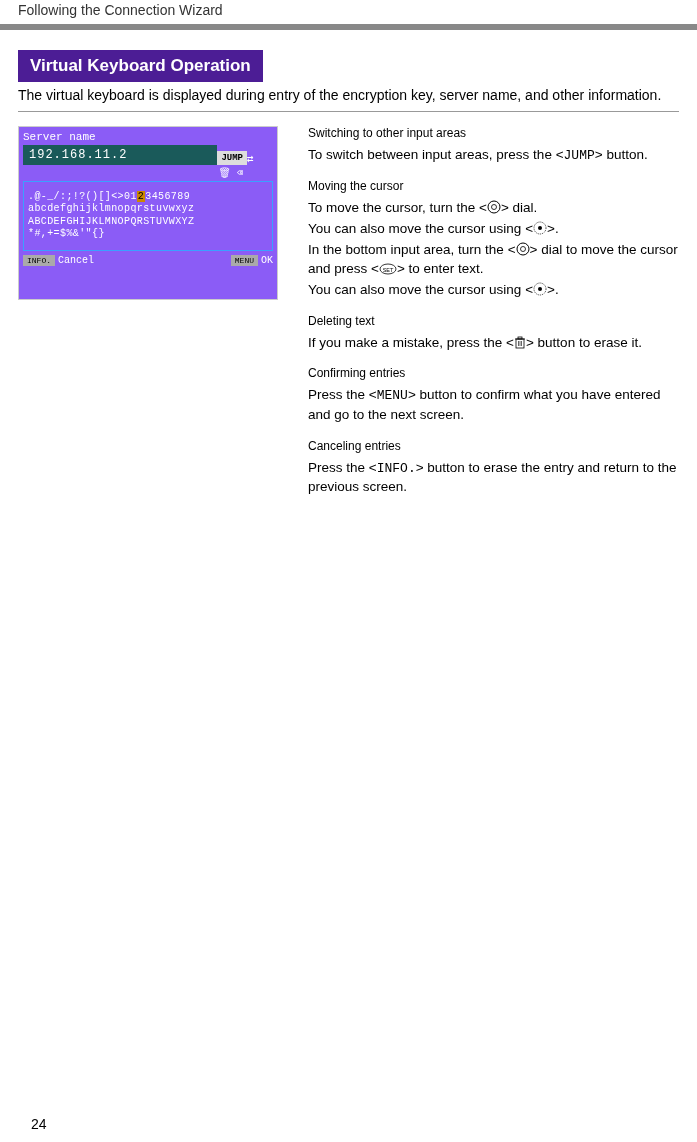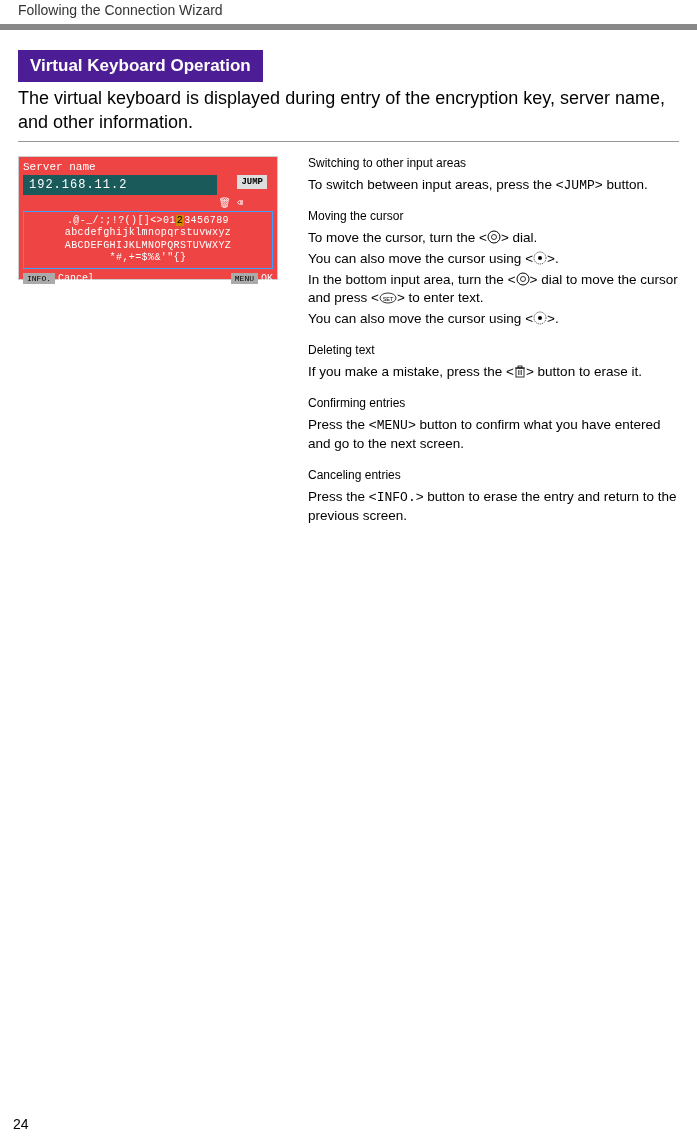--- a/index.html
+++ b/index.html
@@ -32,21 +32,21 @@
     .section-title-box {
       background: #4c1d95;
       color: #fff;
       font-weight: bold;
       font-size: 17px;
       padding: 6px 12px;
       display: inline-block;
       margin-bottom: 4px;
     }
     .intro-text {
-      font-size: 18px;
+      font-size: 14px;
       color: #000;
       line-height: 1.35;
       margin-bottom: 6px;
     }
     .thin-rule {
       border: none;
       border-top: 1px solid #999;
       margin-bottom: 14px;
     }
     .two-col {
@@ -54,38 +54,38 @@
       gap: 30px;
     }
     .left-col {
       flex: 0 0 auto;
     }
     .right-col {
       flex: 1;
     }
     .camera-screen {
       width: 260px;
-      height: 124px;
-      background: #ef4444;
+      height: 174px;
+      background: #8b5cf6;
       color: #fff;
       font-family: "Courier New", monospace;
       font-size: 11px;
       border: 1px solid #ccc;
       position: relative;
       padding: 4px 4px;
     }
     .cs-label {
       color: #fff;
       font-size: 11px;
       margin-bottom: 2px;
     }
     .cs-input-row {
       display: flex;
-      align-items: flex-start;
-      gap: 20px;
+      align-items: flex-end;
+      gap: 0;
       margin-bottom: 2px;
     }
     .cs-ip {
       background: #1a5a5a;
       color: #fff;
       padding: 3px 90px 3px 6px;
       font-size: 12px;
       letter-spacing: 1px;
       flex: 0 0 auto;
     }
@@ -97,27 +97,26 @@
       font-weight: bold;
     }
     .cs-bottom-icons {
       text-align: right;
       font-size: 10px;
       margin-bottom: 2px;
       padding-right: 30px;
     }
     .cs-grid {
       border: 1px solid #3aa0ff;
-      padding: 3px 4px;
+      padding: 9px 4px;
       font-size: 10px;
       line-height: 1.25;
       letter-spacing: 0.4px;
       word-break: break-all;
       margin-top: 2px;
-      text-align: center;
     }
     .cs-highlight {
       background: #cc8800;
       color: #000;
       padding: 0 1px;
     }
     .cs-footer {
       display: flex;
       justify-content: space-between;
       margin-top: 4px;
@@ -146,21 +145,21 @@
       line-height: 1.4;
       margin-bottom: 2px;
     }
     .mono {
       font-family: "Courier New", monospace;
       font-size: 13px;
     }
     .page-number {
       position: absolute;
       bottom: 10px;
-      left: 13px;
+      left: 31px;
       font-size: 14px;
     }
     svg.inline { vertical-align: -2px; }
   </style>
 </head>
 <body>
 
 <div class="page-header">Following the Connection Wizard</div>
 <div class="header-rule"></div>
 

